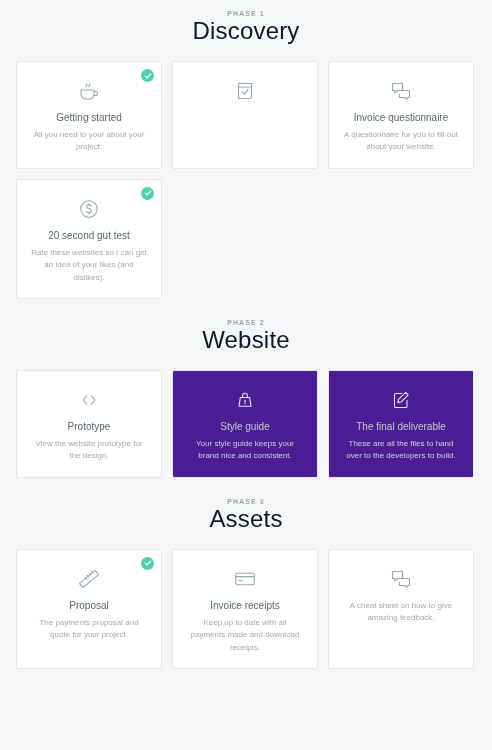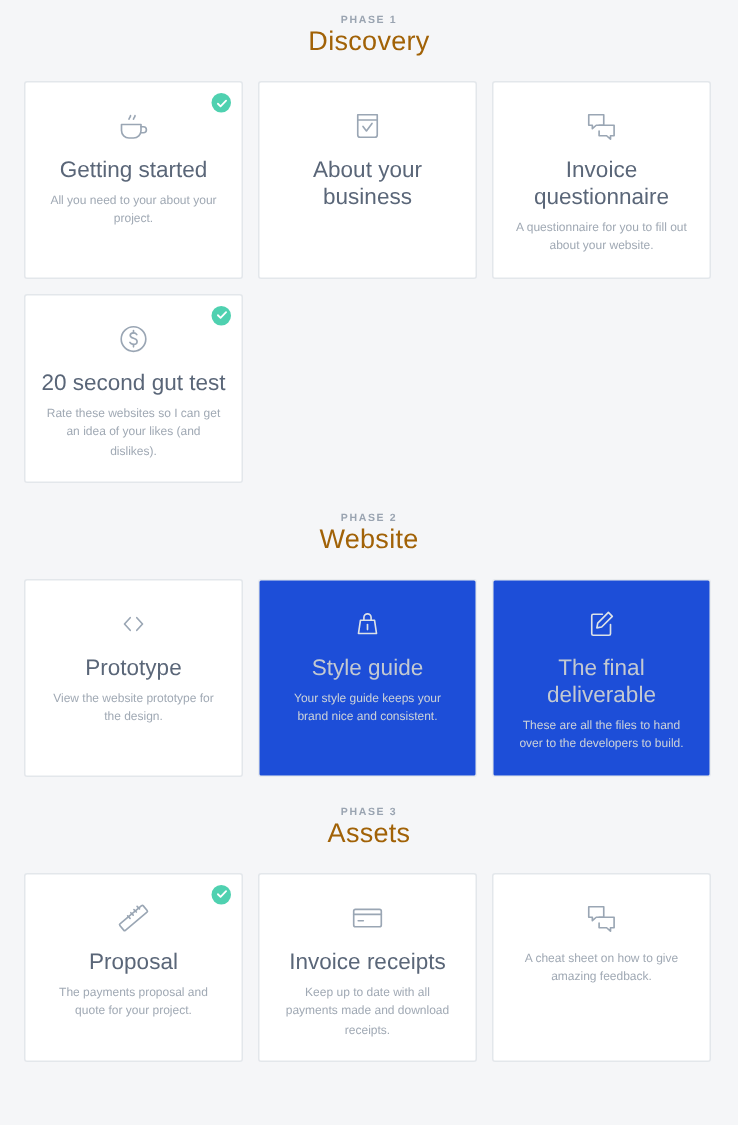--- a/index.html
+++ b/index.html
@@ -14,56 +14,56 @@
 
   .phase-header { text-align: center; }
   .phase-eyebrow {
     font-size: 7px;
     letter-spacing: 1.1px;
     font-weight: bold;
     color: #9aa4b1;
     text-transform: uppercase;
   }
   .phase-title {
-    font-size: 18px;
+    font-size: 24px;
     font-weight: 400;
-    color: #a16207;
+    color: #0f172a;
     letter-spacing: 0.2px;
   }
 
   .grid {
     display: flex;
     flex-wrap: wrap;
     gap: 10px;
   }
   .card {
     position: relative;
     width: 146px;
     background: #ffffff;
     border: 1px solid #e3e7eb;
     border-radius: 2px;
     padding: 14px 10px 14px;
     text-align: center;
     min-height: 92px;
   }
   .card.muted {
-    background: #1d4ed8;
+    background: #4c1d95;
     border-color: #e8ebee;
   }
 
   .card-icon {
     height: 30px;
     display: flex;
     align-items: center;
     justify-content: center;
     margin-bottom: 6px;
   }
   .card-icon svg { display: block; }
   .card-title {
-    font-size: 15px;
+    font-size: 10px;
     color: #5a6678;
     font-weight: 400;
     margin-bottom: 5px;
     line-height: 1.2;
   }
   .card-desc {
     font-size: 8px;
     color: #a0a9b4;
     line-height: 1.55;
     padding: 0 4px;
@@ -125,21 +125,20 @@
         <div class="card">
           <div class="card-icon">
 <svg width="24" height="24" viewBox="0 0 24 24">
               <g class="icon-stroke">
 <path d="M5.5 4.5h13v13.5a1.5 1.5 0 0 1-1.5 1.5H7a1.5 1.5 0 0 1-1.5-1.5z"></path>
 <path d="M5.5 8h13"></path>
 <path d="M9 12.3l2.3 3 3.7-5"></path>
 </g>
             </svg>
 </div>
-          <div class="card-title">About your business</div>
         </div>
         <div class="card">
           <div class="card-icon">
 <svg width="24" height="24" viewBox="0 0 24 24">
               <g class="icon-stroke">
 <path d="M3.5 4.5h10v7h-5l-2.6 2.3V11.5H3.5z"></path>
 <path d="M10.4 11.5h10v7h-2.4v2.3L15.4 18.5h-5v-3.1"></path>
 </g>
             </svg>
 </div>

